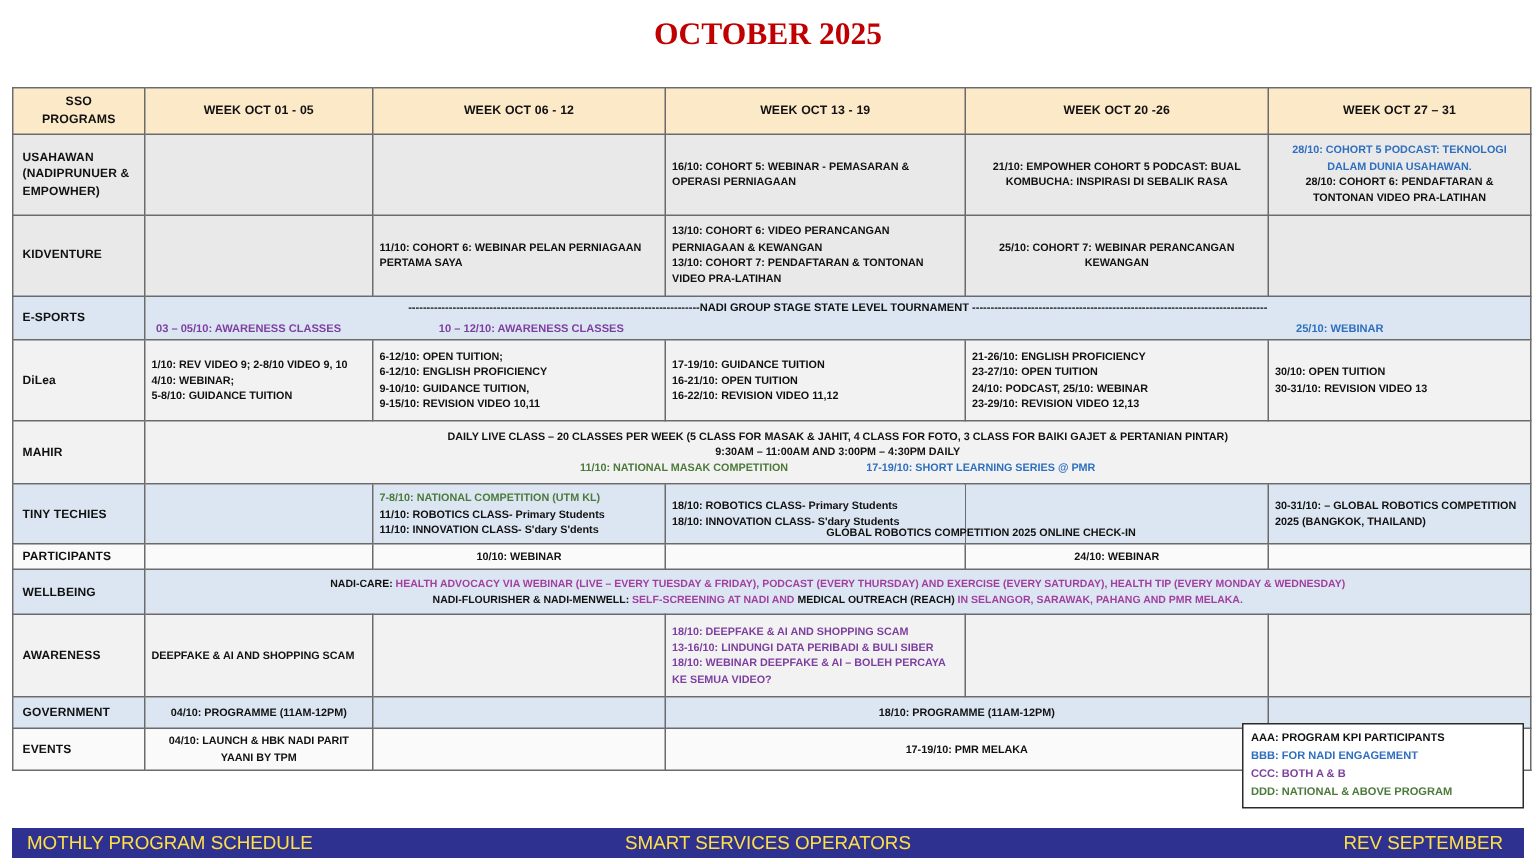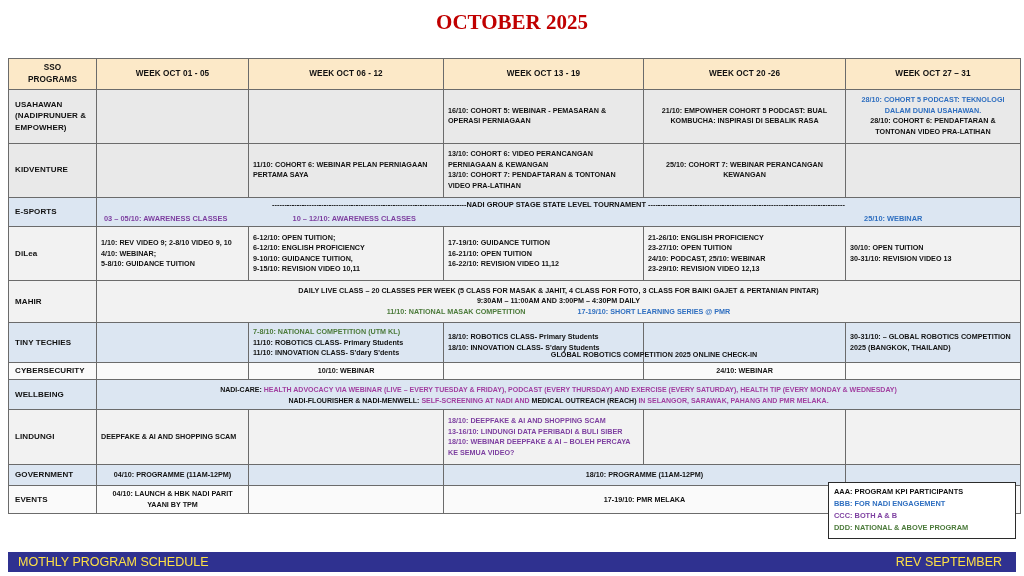--- a/index.html
+++ b/index.html
@@ -254,42 +254,42 @@
         <td style="position:relative;">
           <div class="cell-left">18/10: ROBOTICS CLASS- Primary Students</div>
           <div class="cell-left">18/10: INNOVATION CLASS- S'dary Students</div>
           <div style="position:absolute;left:45px;bottom:2px;width:330px;text-align:center;white-space:nowrap;">GLOBAL ROBOTICS COMPETITION 2025 ONLINE CHECK-IN</div>
         </td>
         <td class="cell-left"></td>
         <td class="cell-left green">30-31/10: – GLOBAL ROBOTICS COMPETITION 2025 (BANGKOK, THAILAND)</td>
       </tr>
 
       <tr class="tint-white" style="height:17px">
-        <td class="rowlabel">CYBERSECURITY</td>
+        <td class="rowlabel">PARTICIPANTS</td>
         <td></td>
         <td class="cell-center">10/10: WEBINAR</td>
         <td></td>
         <td class="cell-center">24/10: WEBINAR</td>
         <td></td>
       </tr>
 
       <tr class="tint-blue" style="height:30px">
         <td class="rowlabel">WELLBEING</td>
         <td colspan="5">
           <div class="wb-line">
             <span class="navy">NADI-CARE:</span><span class="mag"> HEALTH ADVOCACY VIA WEBINAR (LIVE – EVERY TUESDAY &amp; FRIDAY), PODCAST (EVERY THURSDAY) AND EXERCISE (EVERY SATURDAY), HEALTH TIP (EVERY MONDAY &amp; WEDNESDAY)</span>
           </div>
           <div class="wb-line">
             <span class="navy">NADI-FLOURISHER &amp; NADI-MENWELL:</span><span class="mag"> SELF-SCREENING AT NADI AND </span><span class="navy">MEDICAL OUTREACH (REACH)</span><span class="mag"> IN SELANGOR, SARAWAK, PAHANG AND PMR MELAKA.</span>
           </div>
         </td>
       </tr>
 
       <tr class="tint-lgrey" style="height:55px">
-        <td class="rowlabel">LINDUNGI</td>
+        <td class="rowlabel">AWARENESS</td>
         <td class="cell-left">DEEPFAKE &amp; AI AND SHOPPING SCAM</td>
         <td class="cell-left"></td>
         <td>
           <div class="cell-left purple">18/10: DEEPFAKE &amp; AI AND SHOPPING SCAM</div>
           <div class="cell-left purple">13-16/10: LINDUNGI DATA PERIBADI &amp; BULI SIBER</div>
           <div class="cell-left purple">18/10: WEBINAR DEEPFAKE &amp; AI – BOLEH PERCAYA KE SEMUA VIDEO?</div>
         </td>
         <td class="cell-left"></td>
         <td class="cell-left"></td>
       </tr>
@@ -323,16 +323,17 @@
     <div>
       <span style="color:#7d3fa0">CCC:</span><span style="color:#7d3fa0"> BOTH  A &amp; B</span>
     </div>
     <div>
       <span style="color:#4b7a3a">DDD:</span><span style="color:#4b7a3a"> NATIONAL &amp; ABOVE PROGRAM</span>
     </div>
   </div>
 
   <div class="footer">
     <span class="f-left">MOTHLY PROGRAM SCHEDULE</span>
+    <span class="f-center">SMART SERVICES OPERATORS</span>
     <span class="f-right">REV SEPTEMBER</span>
   </div>
 
 </div>
 
 </body></html>

